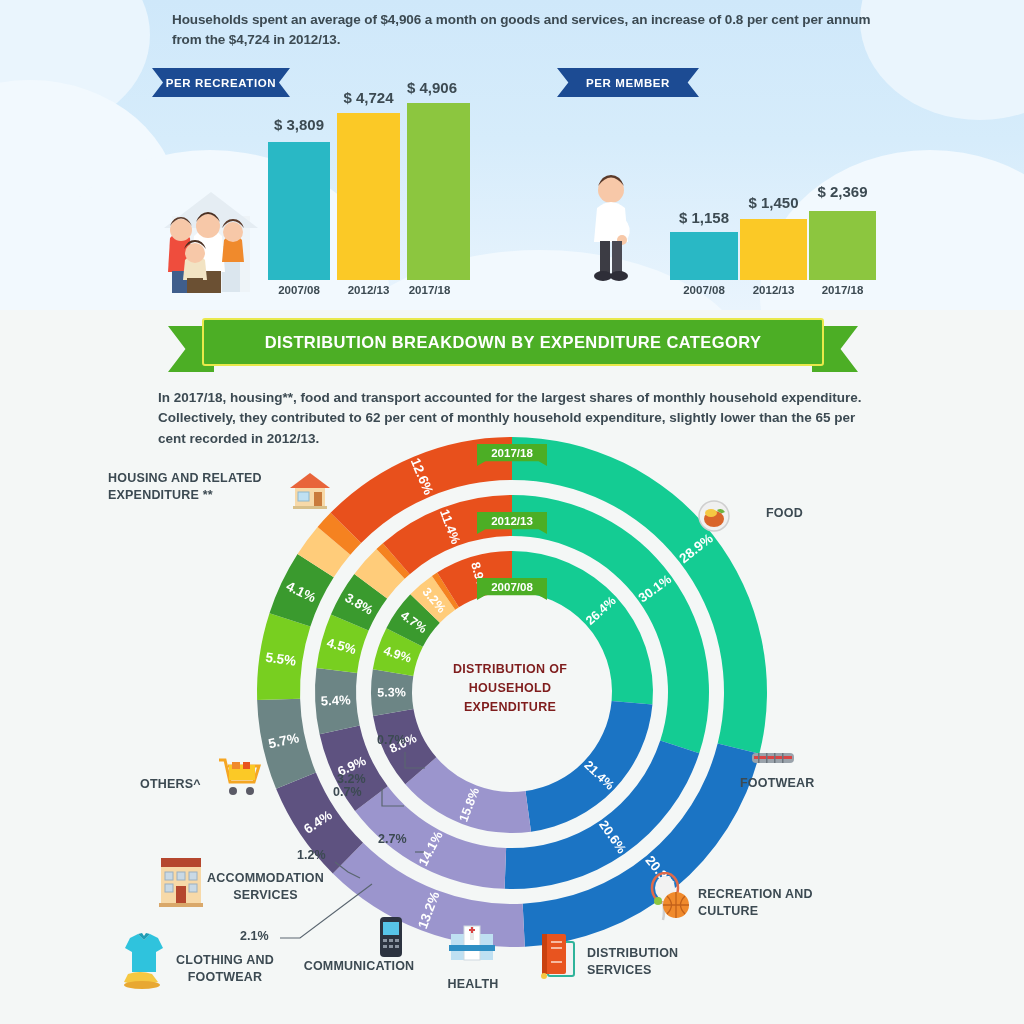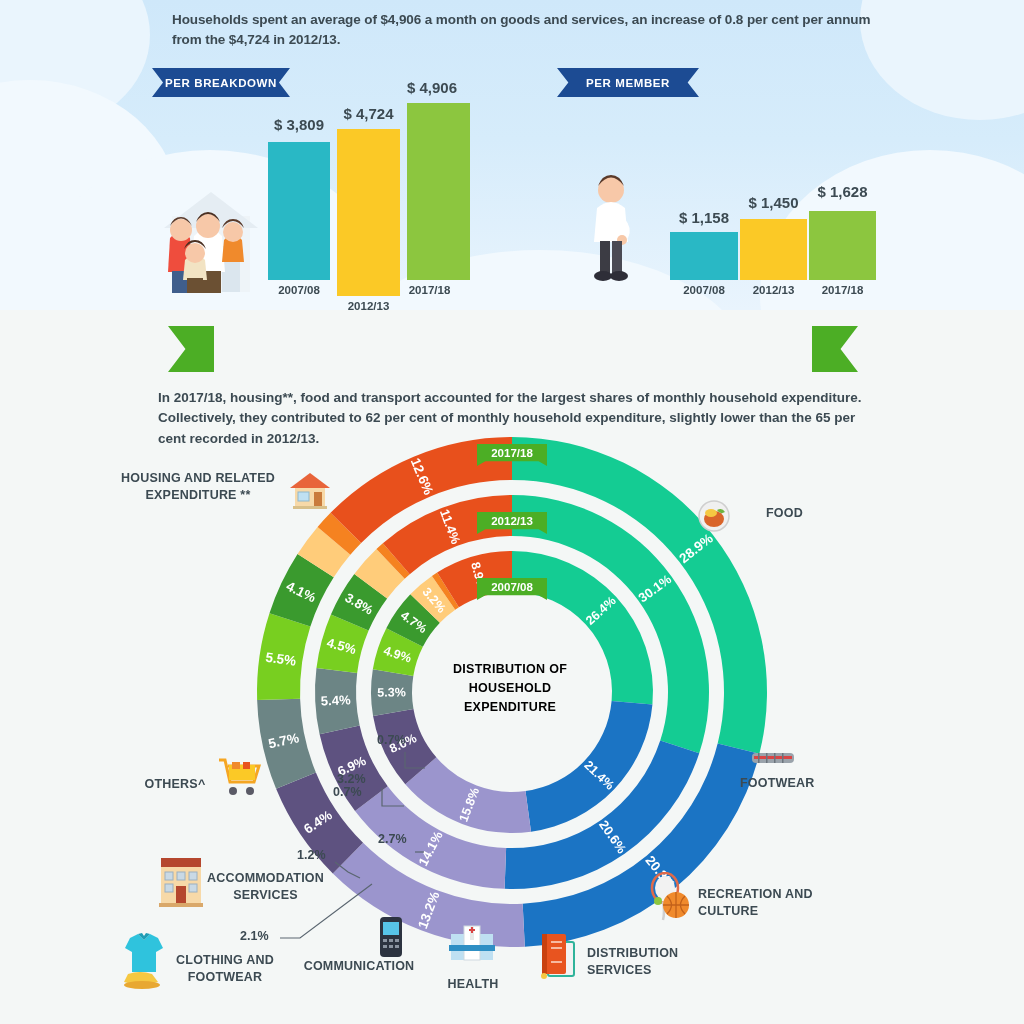--- a/index.html
+++ b/index.html
@@ -66,59 +66,59 @@
   .subtext {
     position: absolute; left: 158px; top: 388px; width: 725px;
     font-size: 13.5px; font-weight: bold; color: #3c4a52; line-height: 1.5;
   }
 
   
   #donut { position: absolute; left: 252px; top: 432px; }
   .center-title {
     position: absolute; left: 430px; top: 660px; width: 160px;
     text-align: center; font-size: 12.5px; font-weight: bold;
-    color: #000000; line-height: 1.5; letter-spacing: 0.3px;
+    color: #7f1d1d; line-height: 1.5; letter-spacing: 0.3px;
   }
 
   .yeartag {
     position: absolute; height: 22px; background: #4cae25;
     color: #ffffff; font-size: 11.5px; font-weight: bold;
     display: flex; align-items: center; justify-content: center;
     clip-path: polygon(0 0, 100% 0, 100% 100%, 88% 78%, 12% 78%, 0 100%);
     padding-bottom: 4px;
   }
   #yeartag-2017 { left: 477px; top: 444px; width: 70px; }
   #yeartag-2012 { left: 477px; top: 512px; width: 70px; }
   #yeartag-2007 { left: 477px; top: 578px; width: 70px; }
 
   
   .catlabel { position: absolute; font-size: 12.5px; font-weight: bold; color: #3c4a52; line-height: 1.35; letter-spacing: 0.2px; }
   .catlabel.r { text-align: left; }
-  .catlabel.l { text-align: center; }
+  .catlabel.l { text-align: left; }
   .catlabel.c { text-align: center; }
 
   .callout { position: absolute; font-size: 12.5px; font-weight: bold; color: #3c4a52; }
 
   .ico { position: absolute; }
 </style>
 </head>
 <body>
 
 <div class="sky">
   <div class="cloud" style="left:-70px; top:-60px; width:220px; height:190px;"></div>
   <div class="cloud w" style="left:-120px; top:80px; width:300px; height:260px;"></div>
   <div class="cloud w" style="left:30px; top:150px; width:360px; height:300px;"></div>
   <div class="cloud w" style="left:760px; top:150px; width:340px; height:290px;"></div>
   <div class="cloud" style="left:860px; top:-80px; width:240px; height:200px;"></div>
   <div class="cloud w" style="left:330px; top:250px; width:420px; height:240px;"></div>
 </div>
 
 <div class="headline">Households spent an average of $4,906 a month on goods and services, an increase of 0.8 per cent per annum from the $4,724 in 2012/13.</div>
 
-<div class="tag-blue" id="tag-household">PER BREAKDOWN</div>
+<div class="tag-blue" id="tag-household">PER RECREATION</div>
 
 <svg class="figure" style="left:152px; top:168px;" width="115" height="126" viewBox="0 0 115 126">
   <rect x="20" y="48" width="78" height="76" fill="#eef4f8"></rect>
   <path d="M12 60 L59 24 L106 60 Z" fill="#e5edf3"></path>
   <rect x="70" y="78" width="18" height="46" fill="#dbe6ee"></rect>
 
   <path d="M18 70 q10 -12 20 0 l2 34 h-24 z" fill="#ef4d3d"></path>
   <rect x="20" y="103" width="18" height="22" fill="#3f5e8c"></rect>
   <circle cx="29" cy="62" r="11" fill="#f7c8a8"></circle>
   <path d="M18 58 q11 -15 22 0 q-4 -9 -11 -9 q-8 0 -11 9z" fill="#5a3a2a"></path>
@@ -136,21 +136,21 @@
   <rect x="35" y="110" width="16" height="15" fill="#6b5033"></rect>
   <circle cx="43" cy="85" r="10" fill="#f7c8a8"></circle>
   <path d="M32 81 q11 -14 22 0 q-3 -9 -11 -9 q-8 0 -11 9z" fill="#4b3022"></path>
 </svg>
 
 <div class="barwrap" style="left:268px; top:108px; width:62px; height:172px;">
   <div class="barval" style="top:8px;">$ 3,809</div>
   <div class="bar" style="left:0; width:62px; height:138px; background:#29b8c5;"></div>
   <div class="barlbl" style="top:176px;">2007/08</div>
 </div>
-<div class="barwrap" style="left:337px; top:101px; width:63px; height:195px;">
+<div class="barwrap" style="left:337px; top:85px; width:63px; height:195px;">
   <div class="barval" style="top:4px;">$ 4,724</div>
   <div class="bar" style="left:0; width:63px; height:167px; background:#fbc926;"></div>
   <div class="barlbl" style="top:199px;">2012/13</div>
 </div>
 <div class="barwrap" style="left:407px; top:77px; width:45px; height:203px;">
   <div class="barval" style="top:2px;">$ 4,906</div>
   <div class="bar" style="left:0; width:63px; height:177px; background:#8cc63f;"></div>
   <div class="barlbl" style="top:207px;">2017/18</div>
 </div>
 
@@ -172,28 +172,29 @@
   <div class="barval" style="top:4px;">$ 1,158</div>
   <div class="bar" style="left:0; width:68px; height:48px; background:#29b8c5;"></div>
   <div class="barlbl" style="top:79px;">2007/08</div>
 </div>
 <div class="barwrap" style="left:740px; top:190px; width:67px; height:90px;">
   <div class="barval" style="top:4px;">$ 1,450</div>
   <div class="bar" style="left:0; width:67px; height:61px; background:#fbc926;"></div>
   <div class="barlbl" style="top:94px;">2012/13</div>
 </div>
 <div class="barwrap" style="left:809px; top:180px; width:67px; height:100px;">
-  <div class="barval" style="top:3px;">$ 1,628</div>
+  <div class="barval" style="top:3px;">$ 2,369</div>
   <div class="bar" style="left:0; width:67px; height:69px; background:#8cc63f;"></div>
   <div class="barlbl" style="top:104px;">2017/18</div>
 </div>
 
 <div class="ribbon-wrap">
   <div class="ribbon-tail l"></div>
   <div class="ribbon-tail r"></div>
+  <div class="ribbon-main">DISTRIBUTION BREAKDOWN BY EXPENDITURE CATEGORY</div>
 </div>
 
 <div class="subtext">In 2017/18, housing**, food and transport accounted for the largest shares of monthly household expenditure. Collectively, they contributed to 62 per cent of monthly household expenditure, slightly lower than the 65 per cent recorded in 2012/13.</div>
 
 <svg id="donut" width="520" height="520" viewBox="0 0 520 520">
     <path d="M260 5 A255 255 0 0 1 507.382282104977 321.86280385282885 L465.66683845590245 311.4310369286263 A212 212 0 0 0 260 48 Z" fill="#14cc93"></path>
     <text x="444.0506803997677" y="116.30728256316345" fill="#ffffff" font-size="13.5" font-weight="bold" font-family="&quot;Liberation Sans&quot;, sans-serif" text-anchor="middle" dominant-baseline="central" transform="rotate(-37.980000000000004 444.0506803997677 116.30728256316345)">28.9%</text>
     <path d="M507.382282104977 321.86280385282885 A255 255 0 0 1 272.81230113584127 514.6779239345344 L270.65179545411115 471.7322348004757 A212 212 0 0 0 465.66683845590245 311.4310369286263 Z" fill="#1b74c4"></path>
     <text x="408.27254890161566" y="440.3815435187813" fill="#ffffff" font-size="13.5" font-weight="bold" font-family="&quot;Liberation Sans&quot;, sans-serif" text-anchor="middle" dominant-baseline="central" transform="rotate(50.579999999999984 408.27254890161566 440.3815435187813)">20.3%</text>
     <path d="M272.81230113584127 514.6779239345344 A255 255 0 0 1 80.8242577012933 441.4415976883676 L111.03820640264385 410.84556356836833 A212 212 0 0 0 270.65179545411115 471.7322348004757 Z" fill="#9b95cd"></path>

